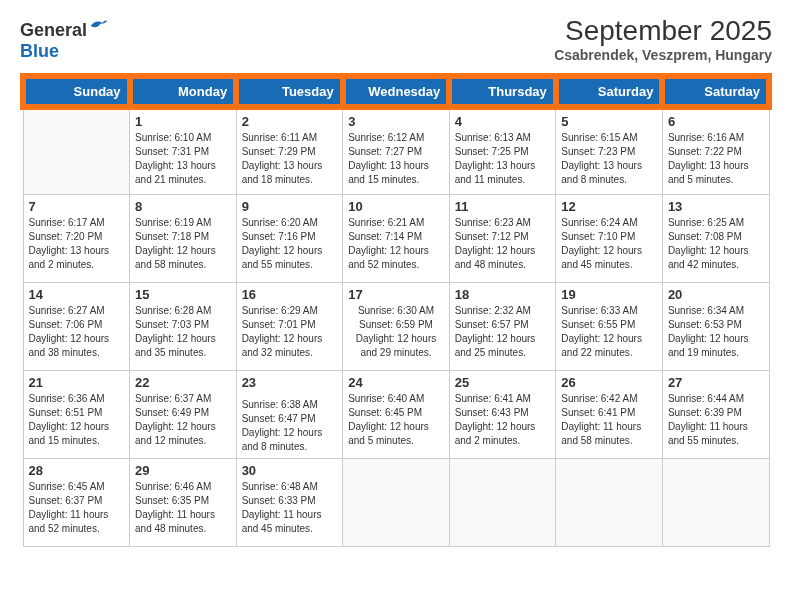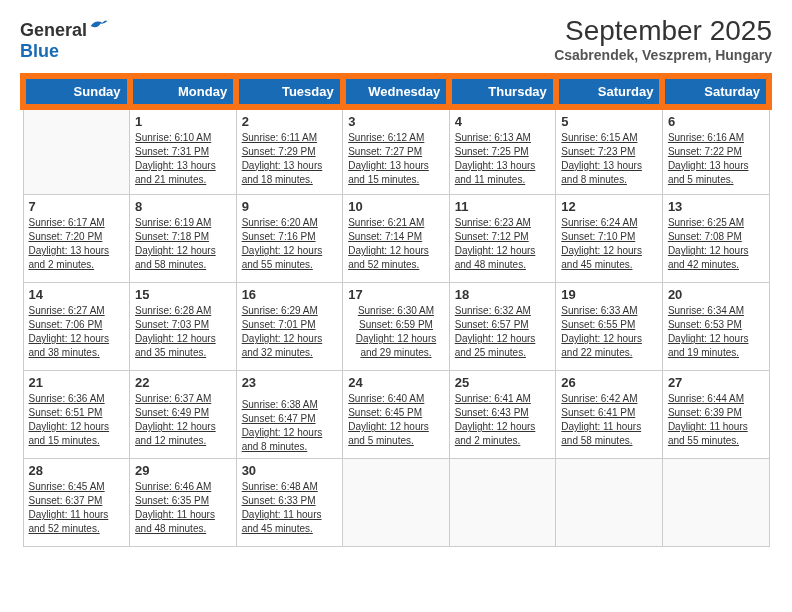--- a/index.html
+++ b/index.html
@@ -88,21 +88,20 @@
       font-size: 13px;
       font-weight: bold;
       color: #333;
       display: block;
       margin-bottom: 2px;
     }
     .day-info {
       font-size: 10px;
       color: #333;
       line-height: 1.4;
-      text-decoration: underline;
     }
   </style>
 </head>
 <body>
 
 <div class="page">
   <div class="header">
     <div class="logo">
       <div class="logo-text">
         <span class="logo-general">General</span>
@@ -251,21 +250,21 @@
           </td>
           <td>
             <span class="day-number">17</span>
             <div class="day-info" style="white-space: pre-line; text-align: center;">Sunrise: 6:30 AM
 Sunset: 6:59 PM
 Daylight: 12 hours
 and 29 minutes.</div>
           </td>
           <td>
             <span class="day-number">18</span>
-            <div class="day-info" style="white-space: pre-line;">Sunrise: 6:32 AM
+            <div class="day-info" style="white-space: pre-line;">Sunrise: 2:32 AM
 Sunset: 6:57 PM
 Daylight: 12 hours
 and 25 minutes.</div>
           </td>
           <td>
             <span class="day-number">19</span>
             <div class="day-info" style="white-space: pre-line;">Sunrise: 6:33 AM
 Sunset: 6:55 PM
 Daylight: 12 hours
 and 22 minutes.</div>

